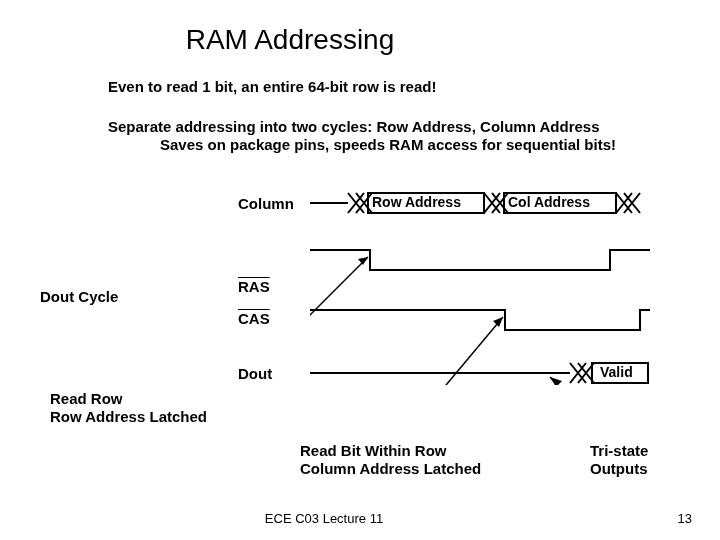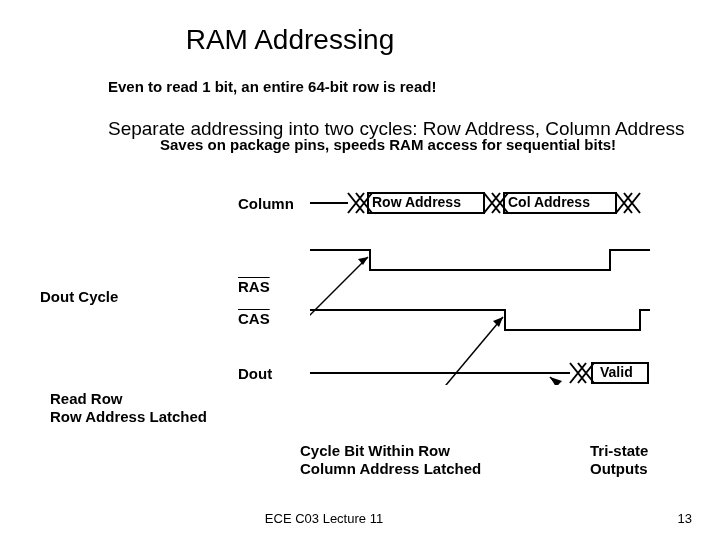--- a/index.html
+++ b/index.html
@@ -24,22 +24,22 @@
     position: absolute;
     top: 78px;
     left: 108px;
     font-size: 15px;
     font-weight: bold;
   }
   .desc1 {
     position: absolute;
     top: 118px;
     left: 108px;
-    font-size: 19px;
-    font-weight: normal;
+    font-size: 15px;
+    font-weight: bold;
   }
   .desc2 {
     position: absolute;
     top: 136px;
     left: 160px;
     font-size: 15px;
     font-weight: bold;
   }
   .sig-label {
     position: absolute;
@@ -184,19 +184,19 @@
     <polygon points="240,192 246,202 252,196" fill="#000" stroke="none"></polygon>
   </g>
 </svg>
 
 <div class="bus-label" style="top:194px; left:372px;">Row Address</div>
 <div class="bus-label" style="top:194px; left:508px;">Col Address</div>
 <div class="bus-label" style="top:364px; left:600px;">Valid</div>
 
 <div class="read-row">Read Row</div>
 <div class="read-row-latched">Row Address Latched</div>
-<div class="read-bit">Cycle Bit Within Row</div>
+<div class="read-bit">Read Bit Within Row</div>
 <div class="col-latched">Column Address Latched</div>
 <div class="tristate">Tri-state</div>
 <div class="outputs">Outputs</div>
 
 <div class="footer">ECE C03 Lecture 11</div>
 <div class="page-num">13</div>
 
 </body></html>

